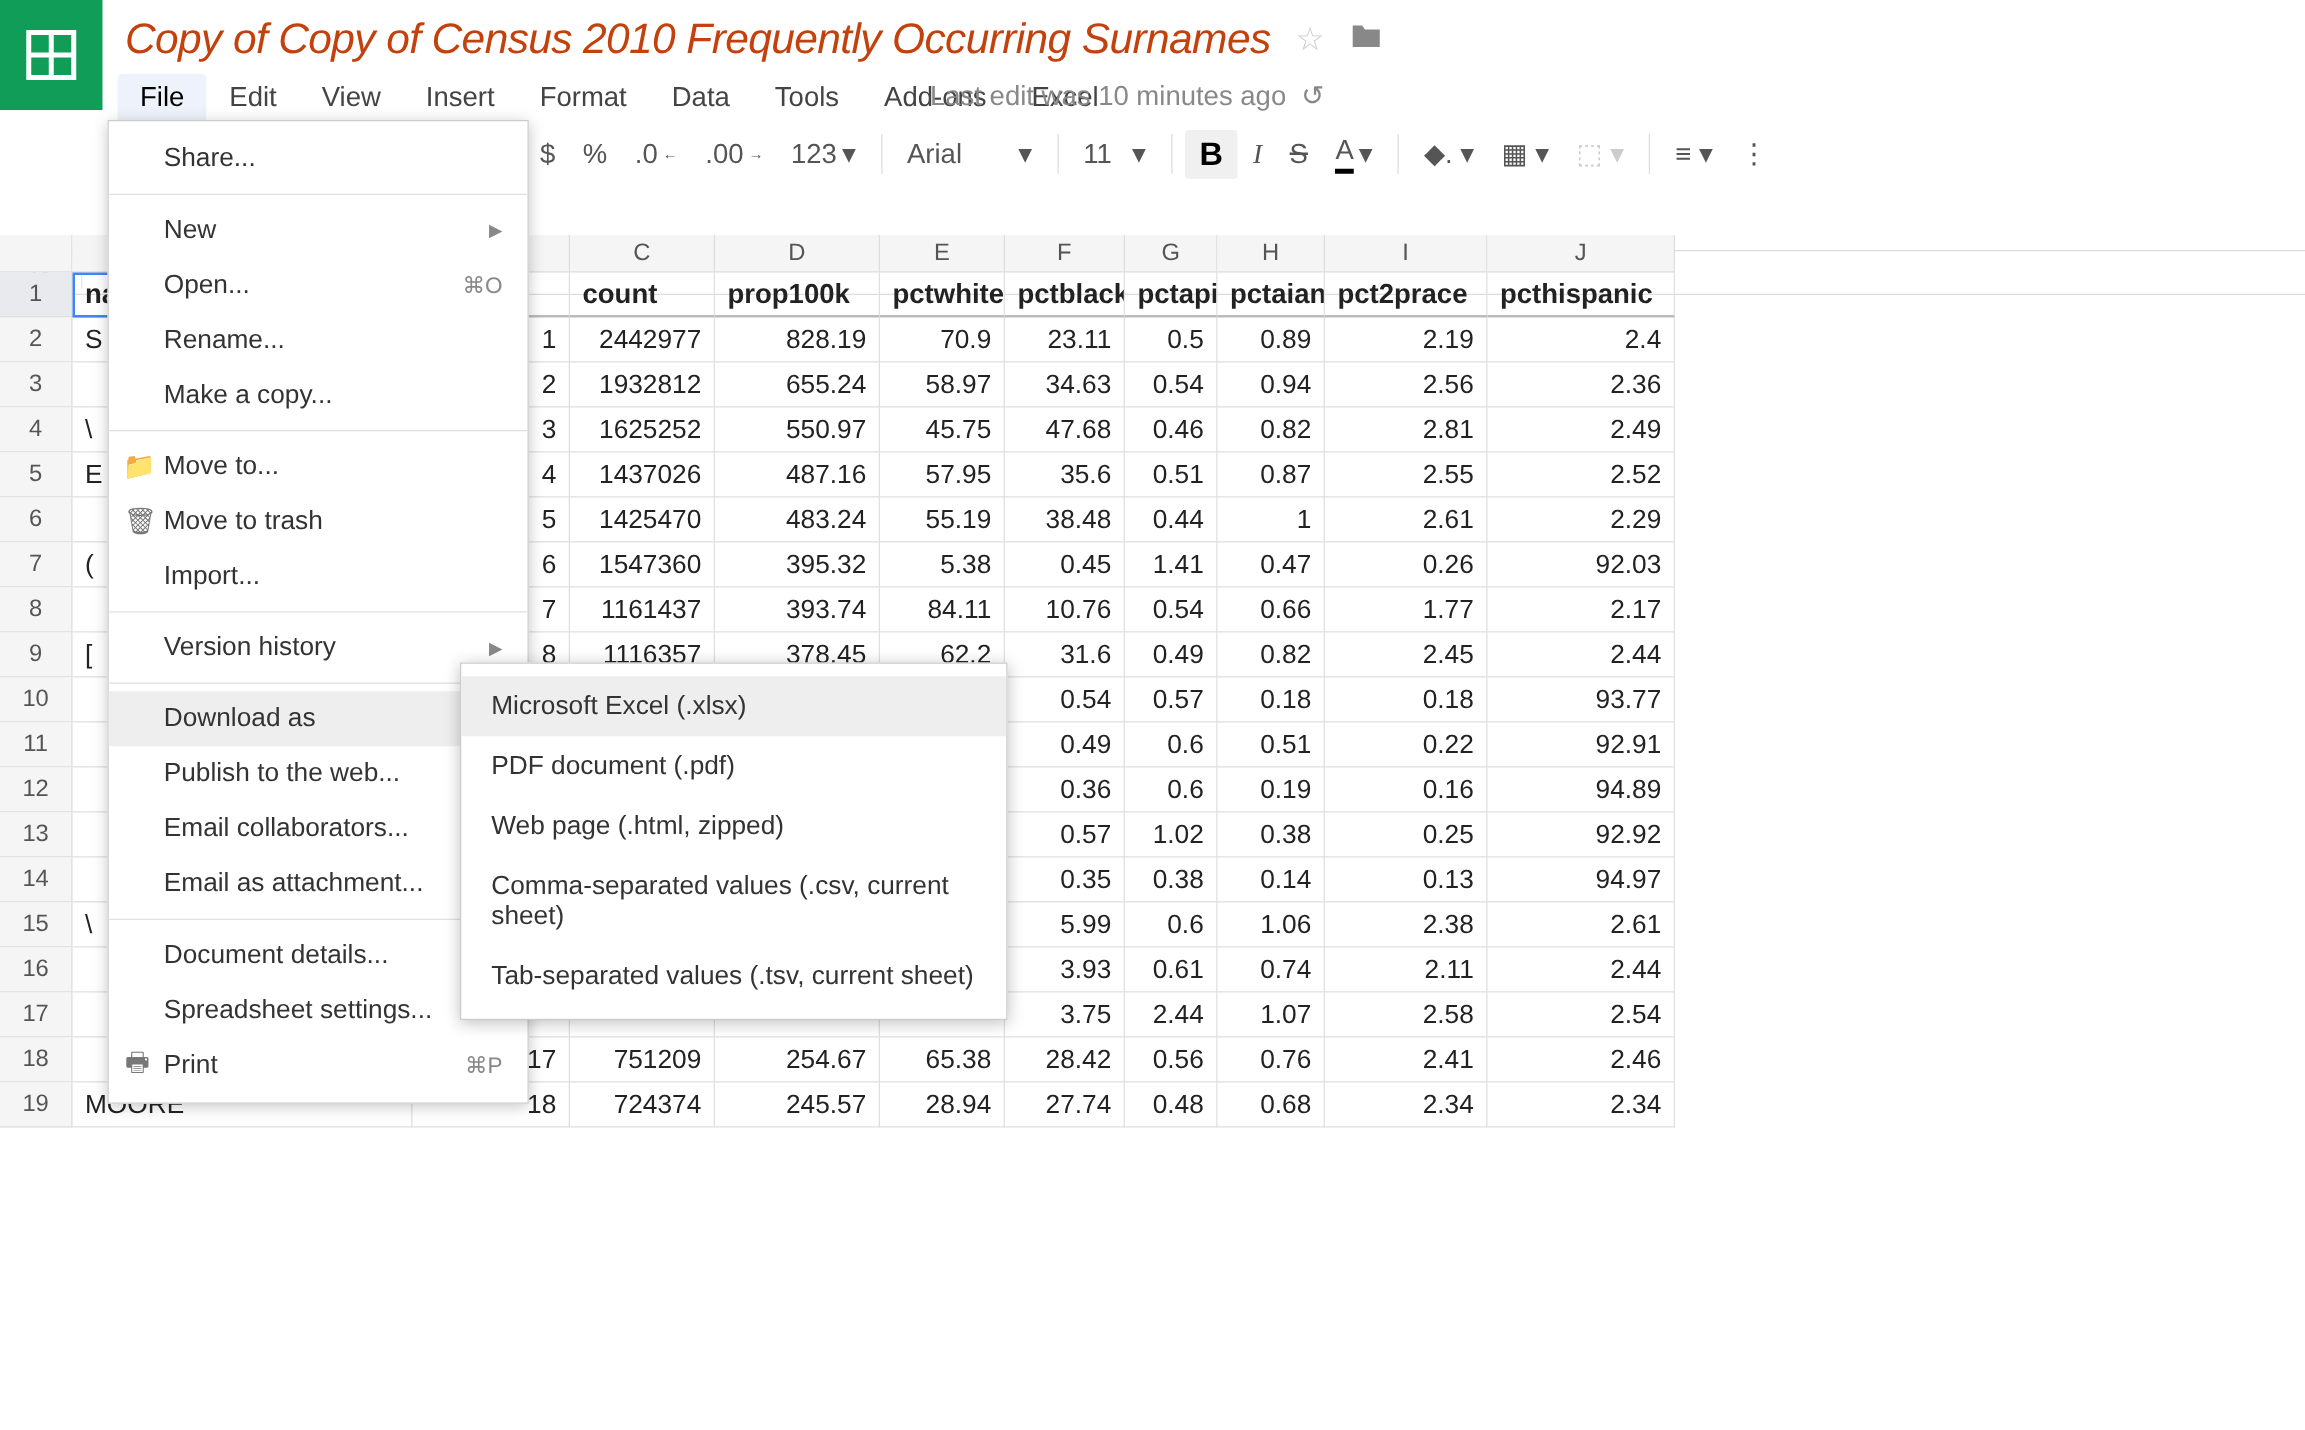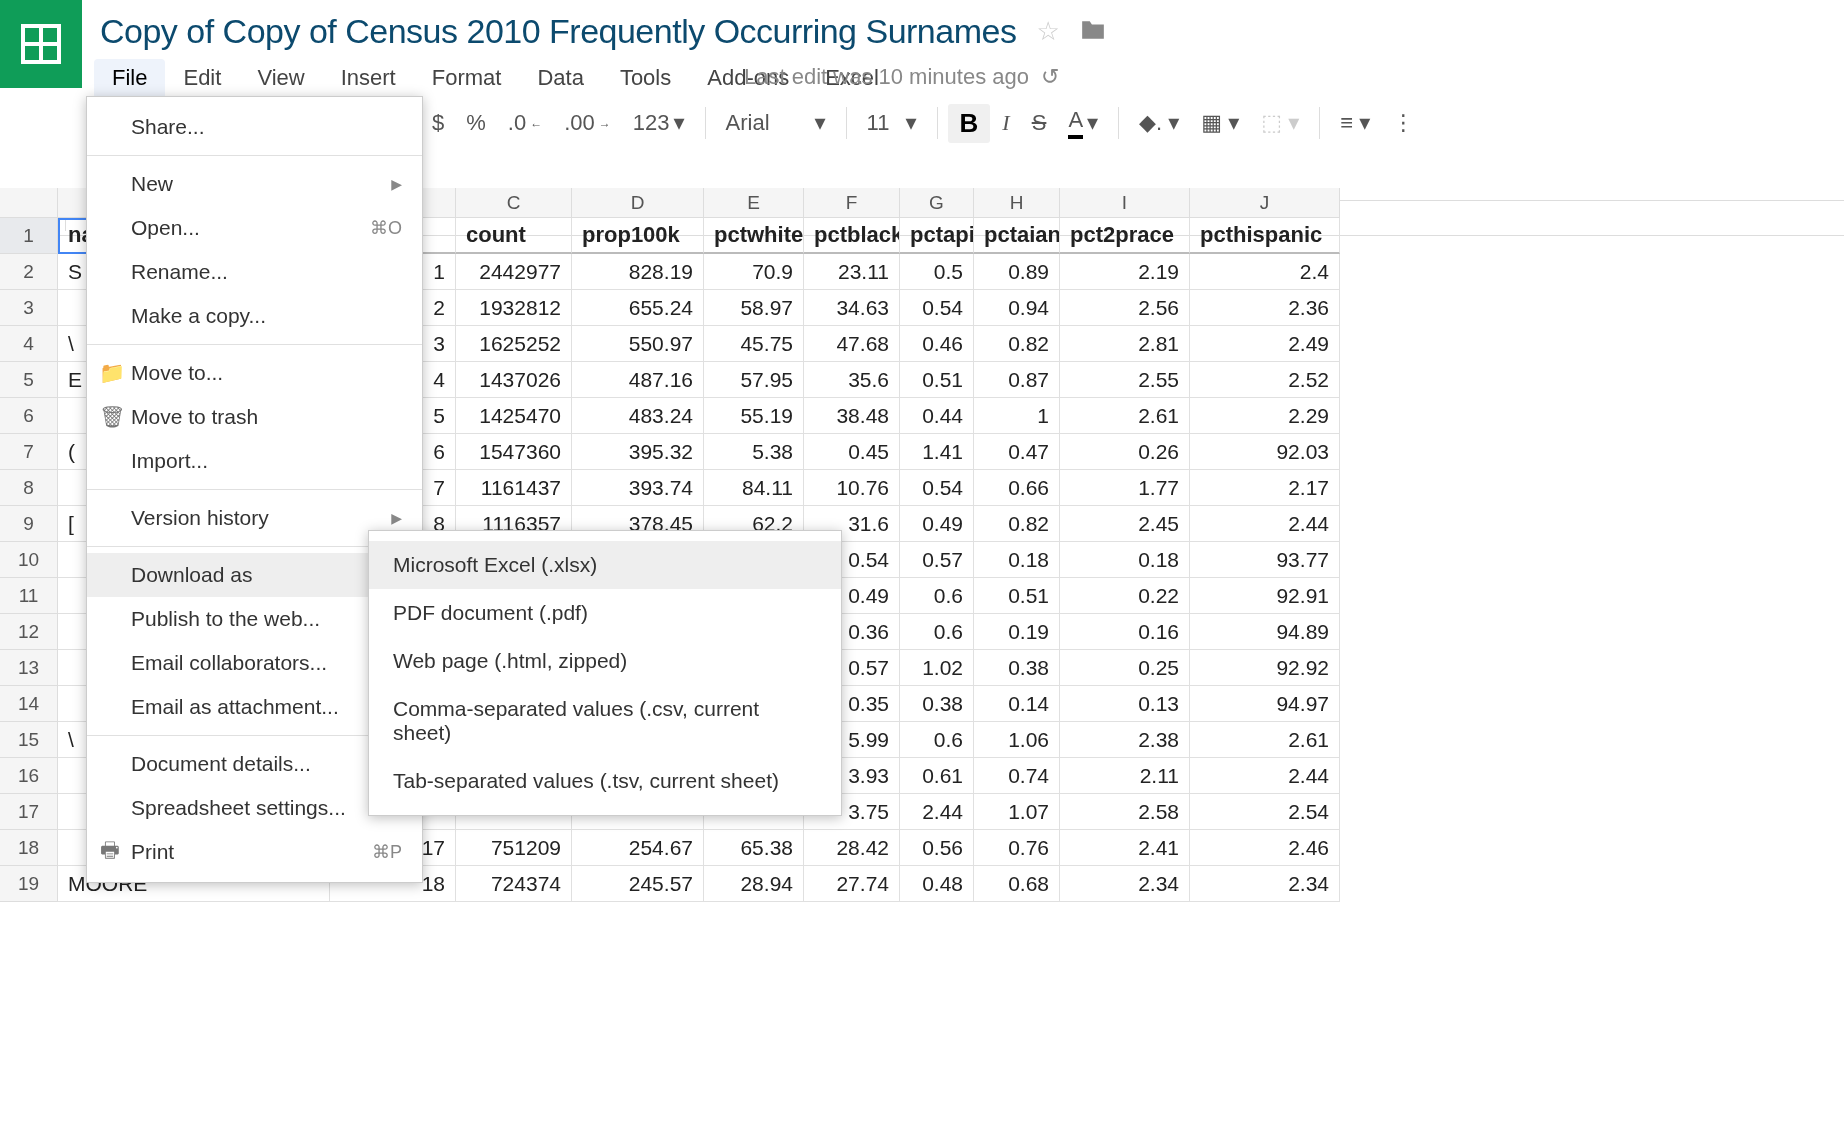--- a/index.html
+++ b/index.html
@@ -1,20 +1,20 @@
 <!DOCTYPE html>
 <html><head>
 <meta charset="utf-8">
 <style>
 * { margin:0; padding:0; box-sizing:border-box; font-family:Arial,sans-serif; }
 body { background:#fff; overflow:hidden; width:1844px; height:1144px; position:relative; }
 .logo-box { position:absolute; left:0; top:0; width:82px; height:88px; background:#0f9d58; display:flex; align-items:center; justify-content:center; }
 .logo-box svg { width:48px; height:48px; }
 .title-row { position:absolute; left:100px; top:12px; display:flex; align-items:center; gap:20px; }
-.doc-title { font-size:34px; color:#0c4a6e; letter-spacing:-0.5px; }
+.doc-title { font-size:34px; color:#c2410c; letter-spacing:-0.5px;font-style:italic; }
 .star { color:#ccc; font-size:26px; }
 .folder-ic { color:#888; }
 .menubar { position:absolute; left:94px; top:60px; display:flex; align-items:center; gap:0; height:36px; }
 .menubar .mi { padding:6px 18px; font-size:22px; color:#444; cursor:pointer; }
 .menubar .mi.active { background:#eef3fb; border-top-left-radius:4px; border-top-right-radius:4px; color:#000000; }
 .lastedit { position:absolute; left:744px; top:64px; font-size:22px; color:#888; display:flex; align-items:center; gap:12px; }
 .toolbar { position:absolute; left:370px; top:100px; height:46px; display:flex; align-items:center; gap:2px; }
 .tb-btn { padding:6px 10px; font-size:22px; color:#555; display:flex; align-items:center; gap:4px; }
 .tb-sep { width:1px; height:32px; background:#ddd; margin:0 8px; }
 .tb-bold { font-weight:900; font-size:26px; color:#000; background:#f0f0f0; border-radius:3px; padding:4px 12px;}
@@ -33,21 +33,21 @@
 .cell.namecol { justify-content:flex-start; }
 .row.r1 .rh { background:#e8eaed; }
 .row.r1 .cell { border-bottom:2px solid #bbb; }
 .file-menu { position:absolute; left:86px; top:96px; width:337px; background:#fff; box-shadow:0 2px 12px rgba(0,0,0,0.25); border:1px solid #ccc; padding:8px 0; z-index:10; }
 .fm-item { padding:10px 20px 10px 44px; font-size:21px; color:#333; position:relative; display:flex; align-items:center; justify-content:space-between; cursor:pointer; }
 .fm-item .ic { position:absolute; left:12px; width:22px; text-align:center; color:#777; }
 .fm-item .arrow { color:#888; font-size:14px; }
 .fm-item .sc { color:#888; font-size:18px; }
 .fm-sep { height:1px; background:#e0e0e0; margin:6px 0; }
 .fm-item.hl { background:#eeeeee;align-items:center; }
-.sub-menu { position:absolute; left:368px; top:530px; width:474px; background:#fff; box-shadow:0 2px 12px rgba(0,0,0,0.25); border:1px solid #ccc; padding:10px 0; z-index:11; }
+.sub-menu { position:absolute; left:368px; top:530px; width:438px; background:#fff; box-shadow:0 2px 12px rgba(0,0,0,0.25); border:1px solid #ccc; padding:10px 0; z-index:11; }
 .sm-item { padding:12px 24px; font-size:21px; color:#333; cursor:pointer; }
 .sm-item.hl { background:#eeeeee; }
 .w-A{width:272px} .w-B{width:126px} .w-C{width:116px} .w-D{width:132px} .w-E{width:100px} .w-F{width:96px} .w-G{width:74px} .w-H{width:86px} .w-I{width:130px} .w-J{width:150px}
 .selbox { position:absolute; border:2px solid #4285f4; pointer-events:none; }
 </style>
 </head>
 <body>
 
 <div class="logo-box">
   <svg viewBox="0 0 24 24">

